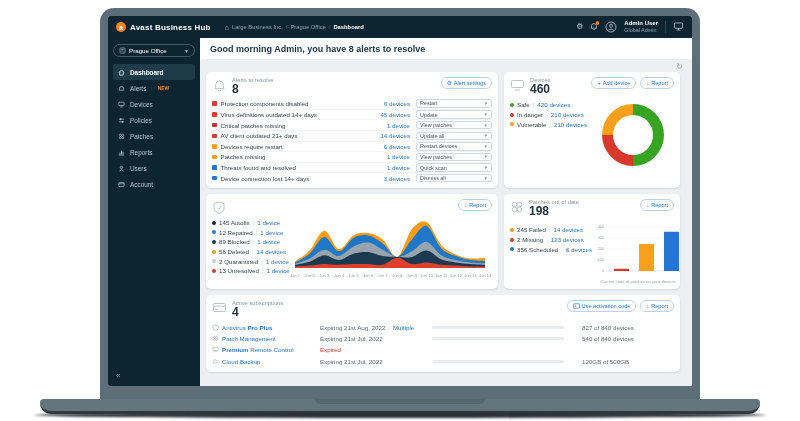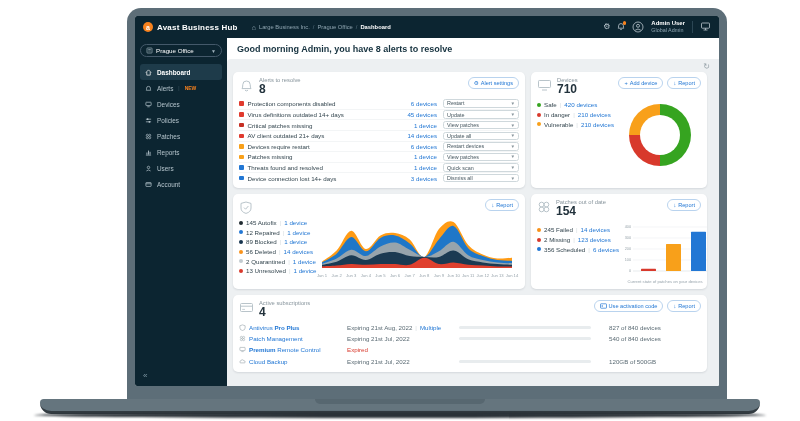--- a/index.html
+++ b/index.html
@@ -1,21 +1,21 @@
 <!DOCTYPE html>
 <html><head>
 <meta charset="utf-8">
 <style>
   * { margin:0; padding:0; box-sizing:border-box; }
   body { background:#fff; font-family:"Liberation Sans", sans-serif; }
   .stage { position:relative; width:800px; height:421px; background:#fff; overflow:hidden; }
 
   
   .bezel { position:absolute; left:100px; top:8px; width:600px; height:392px;
-           background:#5d6e78; border-radius:14px 14px 0 0;margin-left:27px; }
+           background:#5d6e78; border-radius:14px 14px 0 0; }
   .screen { position:absolute; left:8px; top:8px; width:584px; height:370px;
             background:#fff; border-radius:2px; overflow:hidden; display:flex; flex-direction:column; }
   .base { position:absolute; left:40px; top:399px; width:720px; height:15px;
           background:#65757e; border-radius:4px 4px 12px 12px; border-bottom:3px solid #333c42; }
   .notch { position:absolute; left:275px; top:0; width:170px; height:5px;
            background:#576770; border-radius:0 0 5px 5px; }
   .shadow { position:absolute; left:34px; top:412px; width:732px; height:6px;
             background:#2a3137; border-radius:50%; filter:blur(1.2px); }
 
   
@@ -345,21 +345,21 @@
               <div class="card" style="grid-row:1;">
                 <div class="card-head">
                   <span class="hicon">
                     <svg width="15" height="14" viewBox="0 0 15 14">
                         <rect x="1.5" y="2.5" width="12" height="7" rx="0.8" fill="none" stroke="#b9c4ca" stroke-width="1"></rect>
                         <line x1="5" y1="12" x2="10" y2="12" stroke="#b9c4ca" stroke-width="1"></line>
                       </svg>
                   </span>
                   <div>
                     <div class="hlabel">Devices</div>
-                    <div class="hcount">710</div>
+                    <div class="hcount">460</div>
                   </div>
                   <div class="hbtns">
                     <button class="pill-btn">
                         <span>+</span>
                         <span>Add device</span>
                       </button>
                     <button class="pill-btn">
                         <span>↓</span>
                         <span>Report</span>
                       </button>
@@ -464,21 +464,21 @@
                   <span class="hicon">
                     <svg width="14" height="14" viewBox="0 0 14 14">
                         <circle cx="4.6" cy="4.6" r="2.4" fill="none" stroke="#b9c4ca" stroke-width="1"></circle>
                         <circle cx="9.4" cy="4.6" r="2.4" fill="none" stroke="#b9c4ca" stroke-width="1"></circle>
                         <circle cx="4.6" cy="9.4" r="2.4" fill="none" stroke="#b9c4ca" stroke-width="1"></circle>
                         <circle cx="9.4" cy="9.4" r="2.4" fill="none" stroke="#b9c4ca" stroke-width="1"></circle>
                       </svg>
                   </span>
                   <div>
                     <div class="hlabel">Patches out of date</div>
-                    <div class="hcount">154</div>
+                    <div class="hcount">198</div>
                   </div>
                   <div class="hbtns">
                     <button class="pill-btn">
                         <span>↓</span>
                         <span>Report</span>
                       </button>
                   </div>
                 </div>
                 <div class="chart-body">
                   <div class="pc-legend" style="margin-top:4px;">

